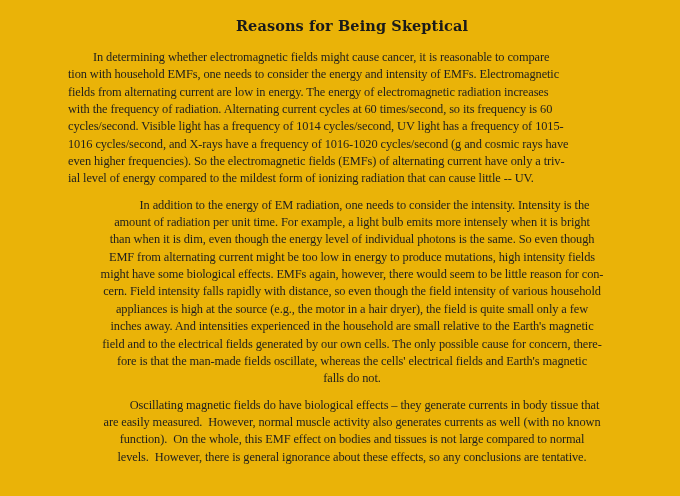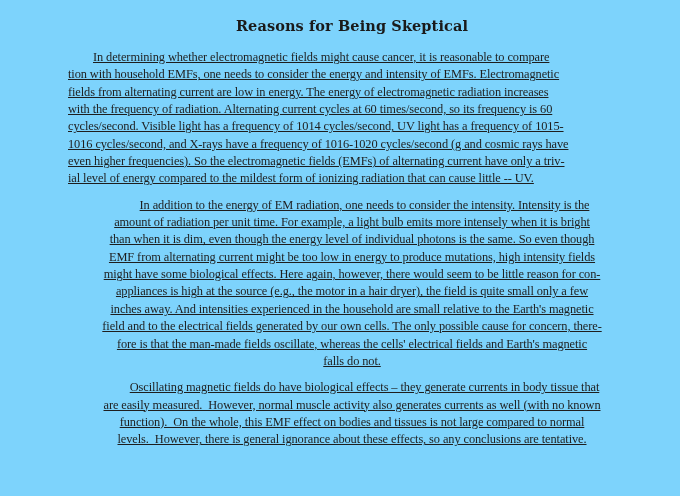--- a/index.html
+++ b/index.html
@@ -5,21 +5,21 @@
   html, body {
     margin: 0;
     padding: 0;
     background: #fbfbfb;
   }
   .page {
     position: relative;
     width: 680px;
     height: 496px;
     box-sizing: border-box;
-    background: #7dd3fc;
+    background: #eab308;
     color: #1e1e1e;
     font-family: "DejaVu Serif", "Liberation Serif", serif;
     padding: 16px 44px 0 68px;
     overflow: hidden;
   }
   .title {
     font-family: "DejaVu Serif", "Liberation Serif", serif;
     font-size: 14.5px;
     font-weight: bold;
     text-align: center;
@@ -34,21 +34,20 @@
     line-height: 17.35px;
     letter-spacing: -0.1px;
     color: #1e1e1e;
   }
   .para + .para {
     margin-top: 9px;
     text-align: center;
   }
   .line {
     white-space: pre;   
-    text-decoration: underline;
   }
   .para .line:first-child {
     text-indent: 25px;  
   }
 </style>
 </head>
 <body>
 
 <div class="page">
   <h1 class="title">Reasons for Being Skeptical</h1>
@@ -61,21 +60,22 @@
         <div class="line">cycles/second. Visible light has a frequency of 1014 cycles/second, UV light has a frequency of 1015-</div>
         <div class="line">1016 cycles/second, and X-rays have a frequency of 1016-1020 cycles/second (g and cosmic rays have</div>
         <div class="line">even higher frequencies). So the electromagnetic fields (EMFs) of alternating current have only a triv-</div>
         <div class="line">ial level of energy compared to the mildest form of ionizing radiation that can cause little -- UV.</div>
       </div>
       <div class="para">
         <div class="line">In addition to the energy of EM radiation, one needs to consider the intensity. Intensity is the</div>
         <div class="line">amount of radiation per unit time. For example, a light bulb emits more intensely when it is bright</div>
         <div class="line">than when it is dim, even though the energy level of individual photons is the same. So even though</div>
         <div class="line">EMF from alternating current might be too low in energy to produce mutations, high intensity fields</div>
-        <div class="line">might have some biological effects. Here again, however, there would seem to be little reason for con-</div>
+        <div class="line">might have some biological effects. EMFs again, however, there would seem to be little reason for con-</div>
+        <div class="line">cern. Field intensity falls rapidly with distance, so even though the field intensity of various household</div>
         <div class="line">appliances is high at the source (e.g., the motor in a hair dryer), the field is quite small only a few</div>
         <div class="line">inches away. And intensities experienced in the household are small relative to the Earth's magnetic</div>
         <div class="line">field and to the electrical fields generated by our own cells. The only possible cause for concern, there-</div>
         <div class="line">fore is that the man-made fields oscillate, whereas the cells' electrical fields and Earth's magnetic</div>
         <div class="line">falls do not.</div>
       </div>
       <div class="para">
         <div class="line">Oscillating magnetic fields do have biological effects – they generate currents in body tissue that</div>
         <div class="line">are easily measured.  However, normal muscle activity also generates currents as well (with no known</div>
         <div class="line">function).  On the whole, this EMF effect on bodies and tissues is not large compared to normal</div>

